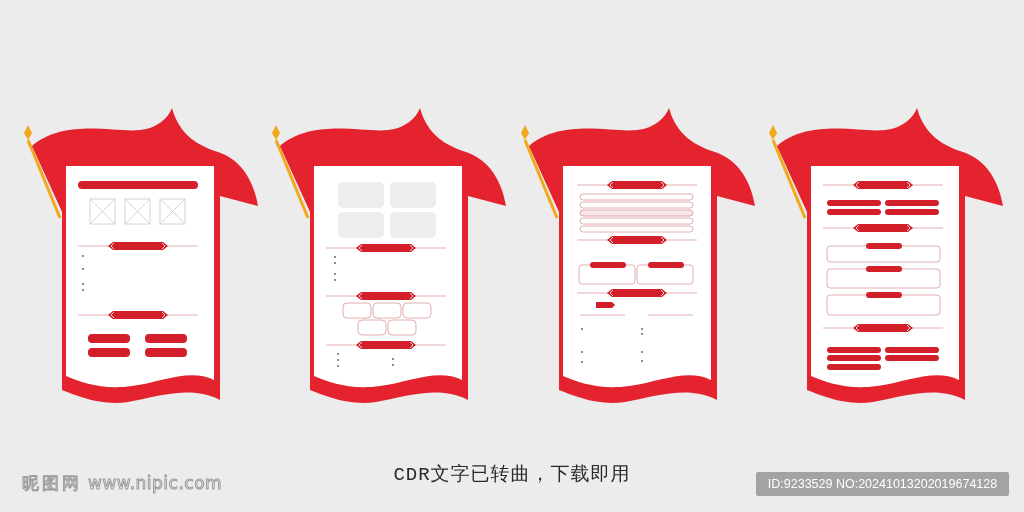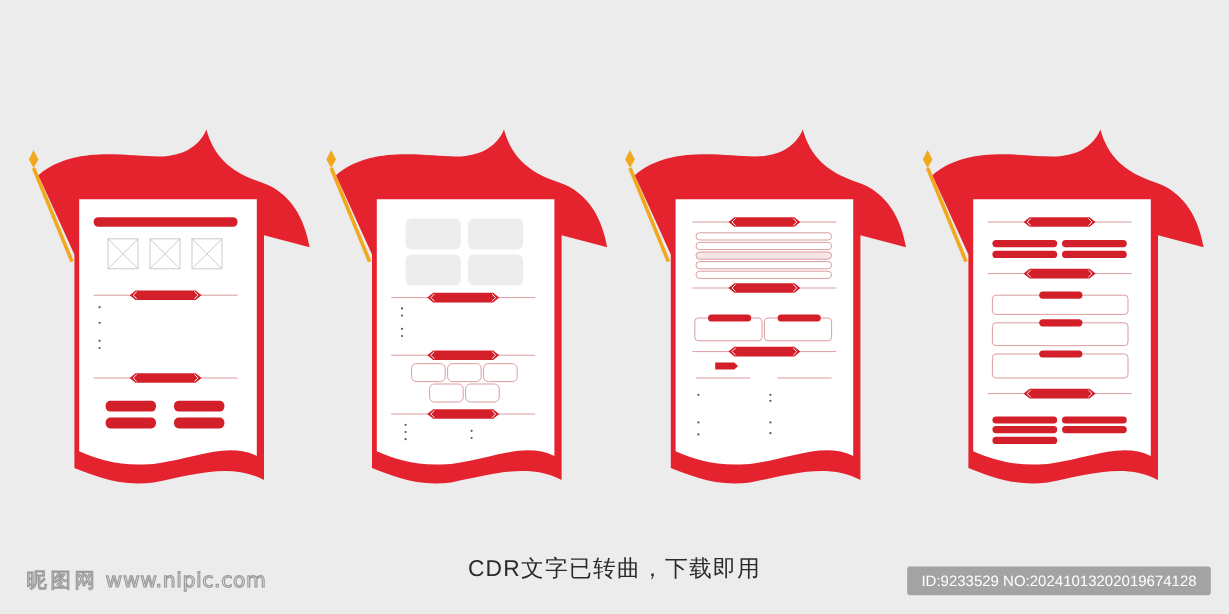--- a/index.html
+++ b/index.html
@@ -7,21 +7,21 @@
     width: 1024px; height: 512px; overflow: hidden;
     background: #ececec;
     font-family: "DejaVu Sans", sans-serif;
     position: relative;
   }
   .board { position: absolute; top: 100px; width: 250px; height: 310px; }
   .board svg { display: block; }
   .caption {
     position: absolute; left: 0; right: 0; top: 461px;
     text-align: center; font-size: 19px; color: #2a2a2a; letter-spacing: 1px;
-    font-family: Liberation Sans, sans-serif;
+    font-family: Liberation Mono, monospace;
   }
   .watermark {
     position: absolute; left: 22px; top: 472px;
     font-size: 17px; font-weight: normal; color: #f4f4f4;
     -webkit-text-stroke: 1px #9a9a9a;
     letter-spacing: 0.5px;
     font-family: "DejaVu Sans", sans-serif;
   }
   .watermark .wm-cn { letter-spacing: 3px; margin-right: 6px; }
   .id-badge {

